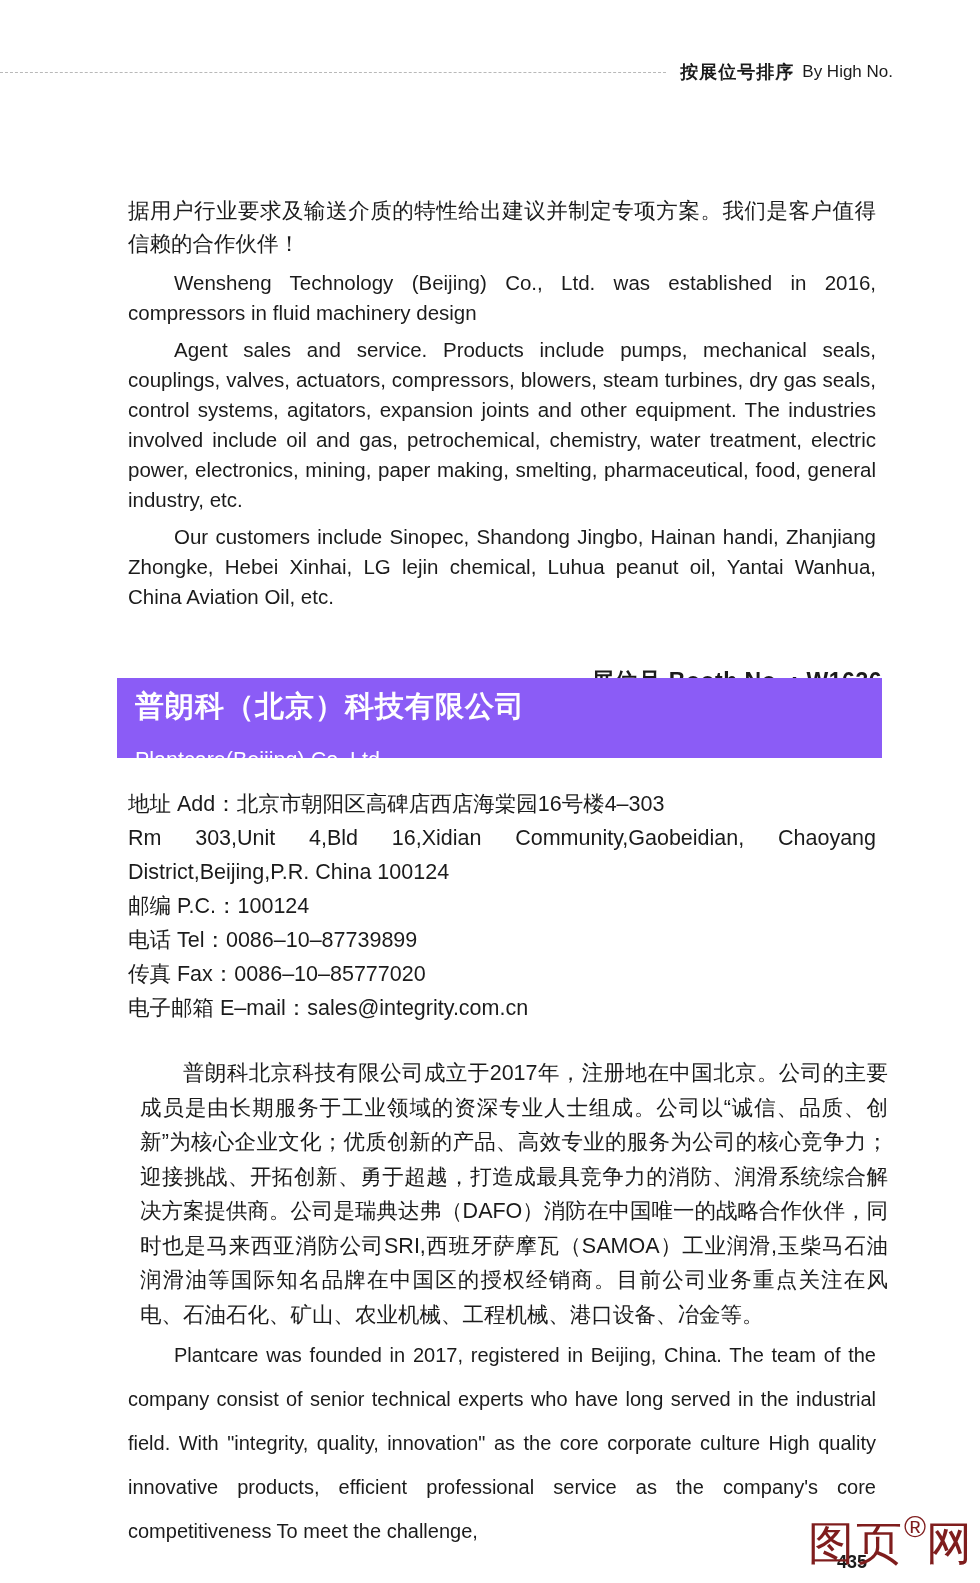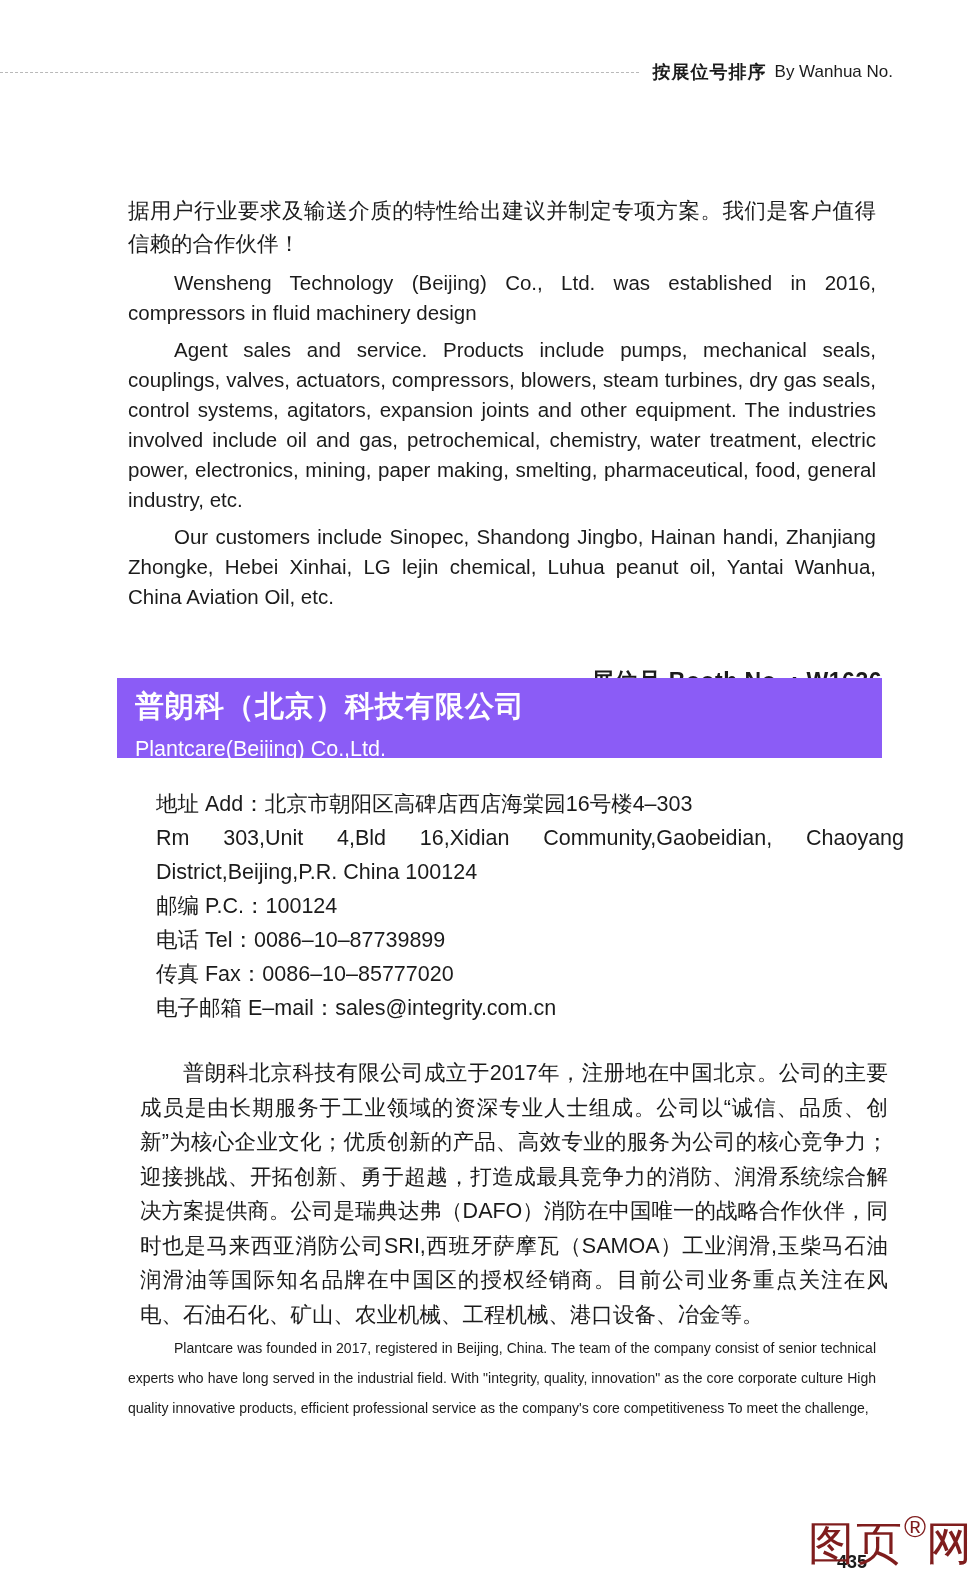--- a/index.html
+++ b/index.html
@@ -76,54 +76,53 @@
     box-sizing: border-box;
   }
   .banner-zh {
     font-size: 29px;
     font-weight: bold;
     margin-top: 9px;
     letter-spacing: 1px;
   }
   .banner-en {
     font-size: 21.5px;
-    margin-top: 10px;
+    margin-top: 21px;
   }
 
   
   .contact {
     position: absolute;
     left: 128px;
     width: 748px;
     top: 787px;
     font-size: 21.5px;
     line-height: 34px;
-    margin-left: 28px;
   }
   .contact-line { white-space: normal; }
   .stretch { text-align: justify; text-align-last: justify; }
 
   
   .desc-zh {
     position: absolute;
     left: 140px;
     width: 748px;
     top: 1056px;
     font-size: 21.5px;
     line-height: 34.5px;
     text-align: justify;
     text-indent: 2em;
   }
   .desc-en {
     position: absolute;
     left: 128px;
     width: 748px;
     top: 1333px;
-    font-size: 14px;
-    line-height: 30px;
+    font-size: 20px;
+    line-height: 44px;
     text-align: justify;
     text-indent: 46px;
   }
 
   
   .page-number {
     position: absolute;
     top: 1552px;
     right: 113px;
     font-size: 18px;
@@ -148,21 +147,21 @@
   }
 </style>
 </head>
 <body>
 
 <div class="page">
 
   <div class="header">
     <div class="header-rule"></div>
     <span class="header-zh">按展位号排序</span>
-    <span class="header-en">By Wanhua No.</span>
+    <span class="header-en">By High No.</span>
   </div>
 
   <div class="top-block">
     <p class="para-zh">据用户行业要求及输送介质的特性给出建议并制定专项方案。我们是客户值得信赖的合作伙伴！</p>
     <p class="para-en">Wensheng Technology (Beijing) Co., Ltd. was established in 2016, compressors in fluid machinery design</p>
     <p class="para-en">Agent sales and service. Products include pumps, mechanical seals, couplings, valves, actuators, compressors, blowers, steam turbines, dry gas seals, control systems, agitators, expansion joints and other equipment. The industries involved include oil and gas, petrochemical, chemistry, water treatment, electric power, electronics, mining, paper making, smelting, pharmaceutical, food, general industry, etc.</p>
     <p class="para-en">Our customers include Sinopec, Shandong Jingbo, Hainan handi, Zhanjiang Zhongke, Hebei Xinhai, LG lejin chemical, Luhua peanut oil, Yantai Wanhua, China Aviation Oil, etc.</p>
   </div>
 
   <div class="booth-line">展位号 Booth No.：W1636</div>

